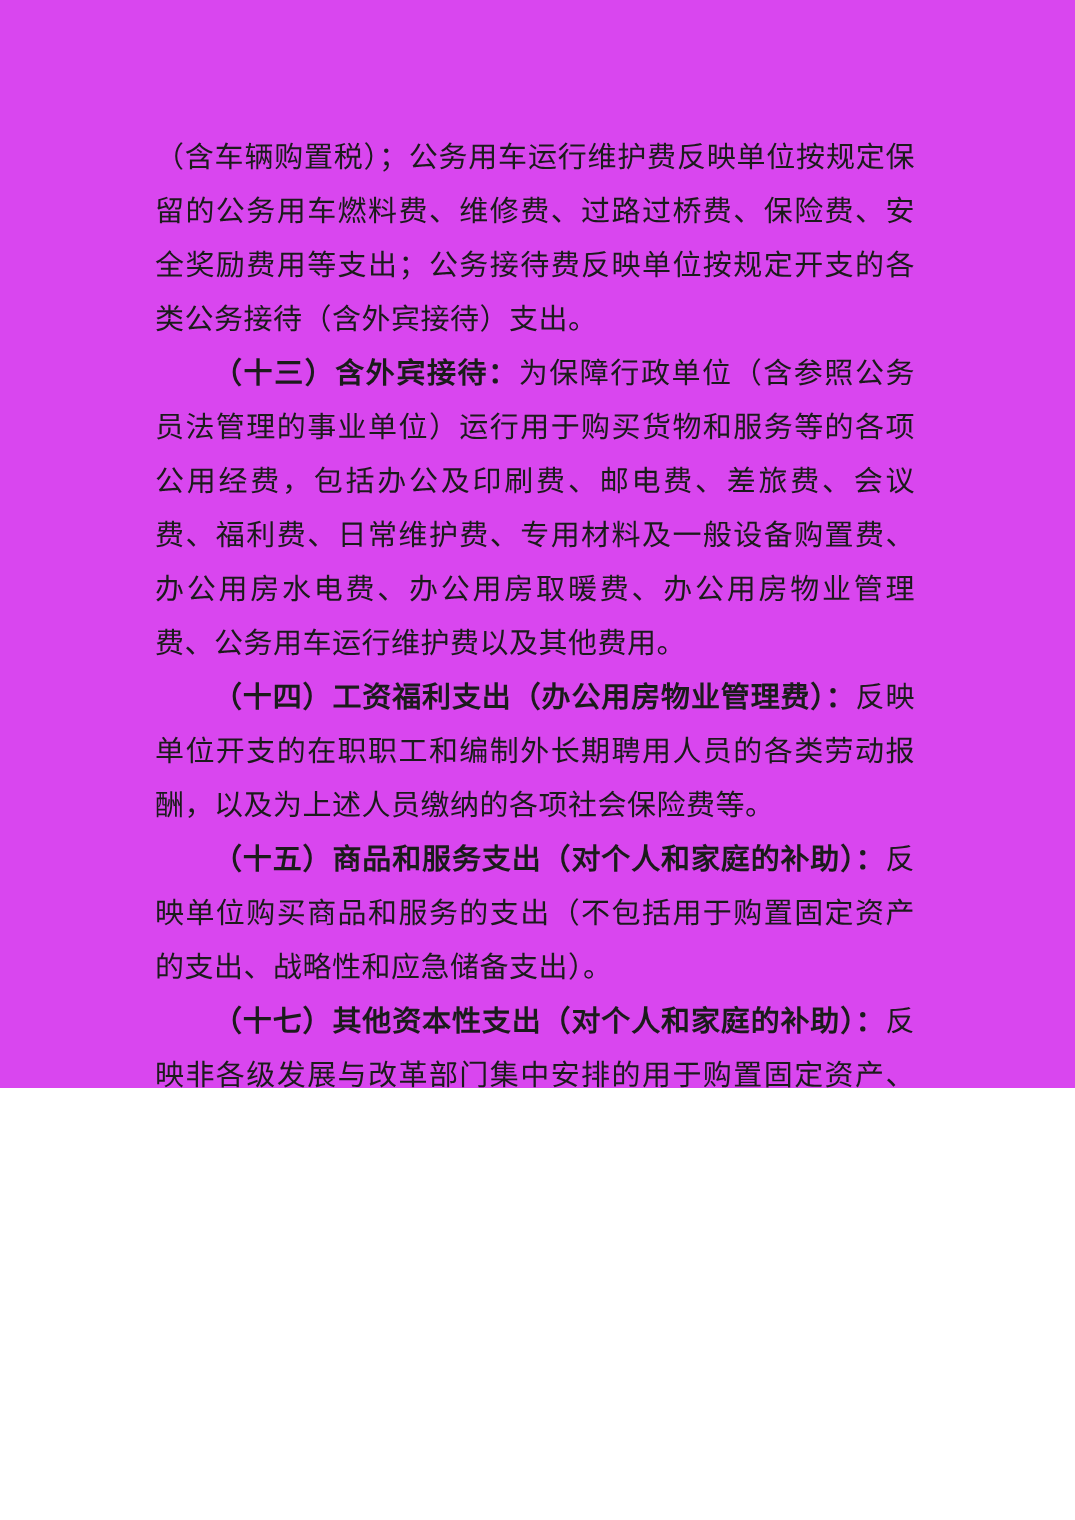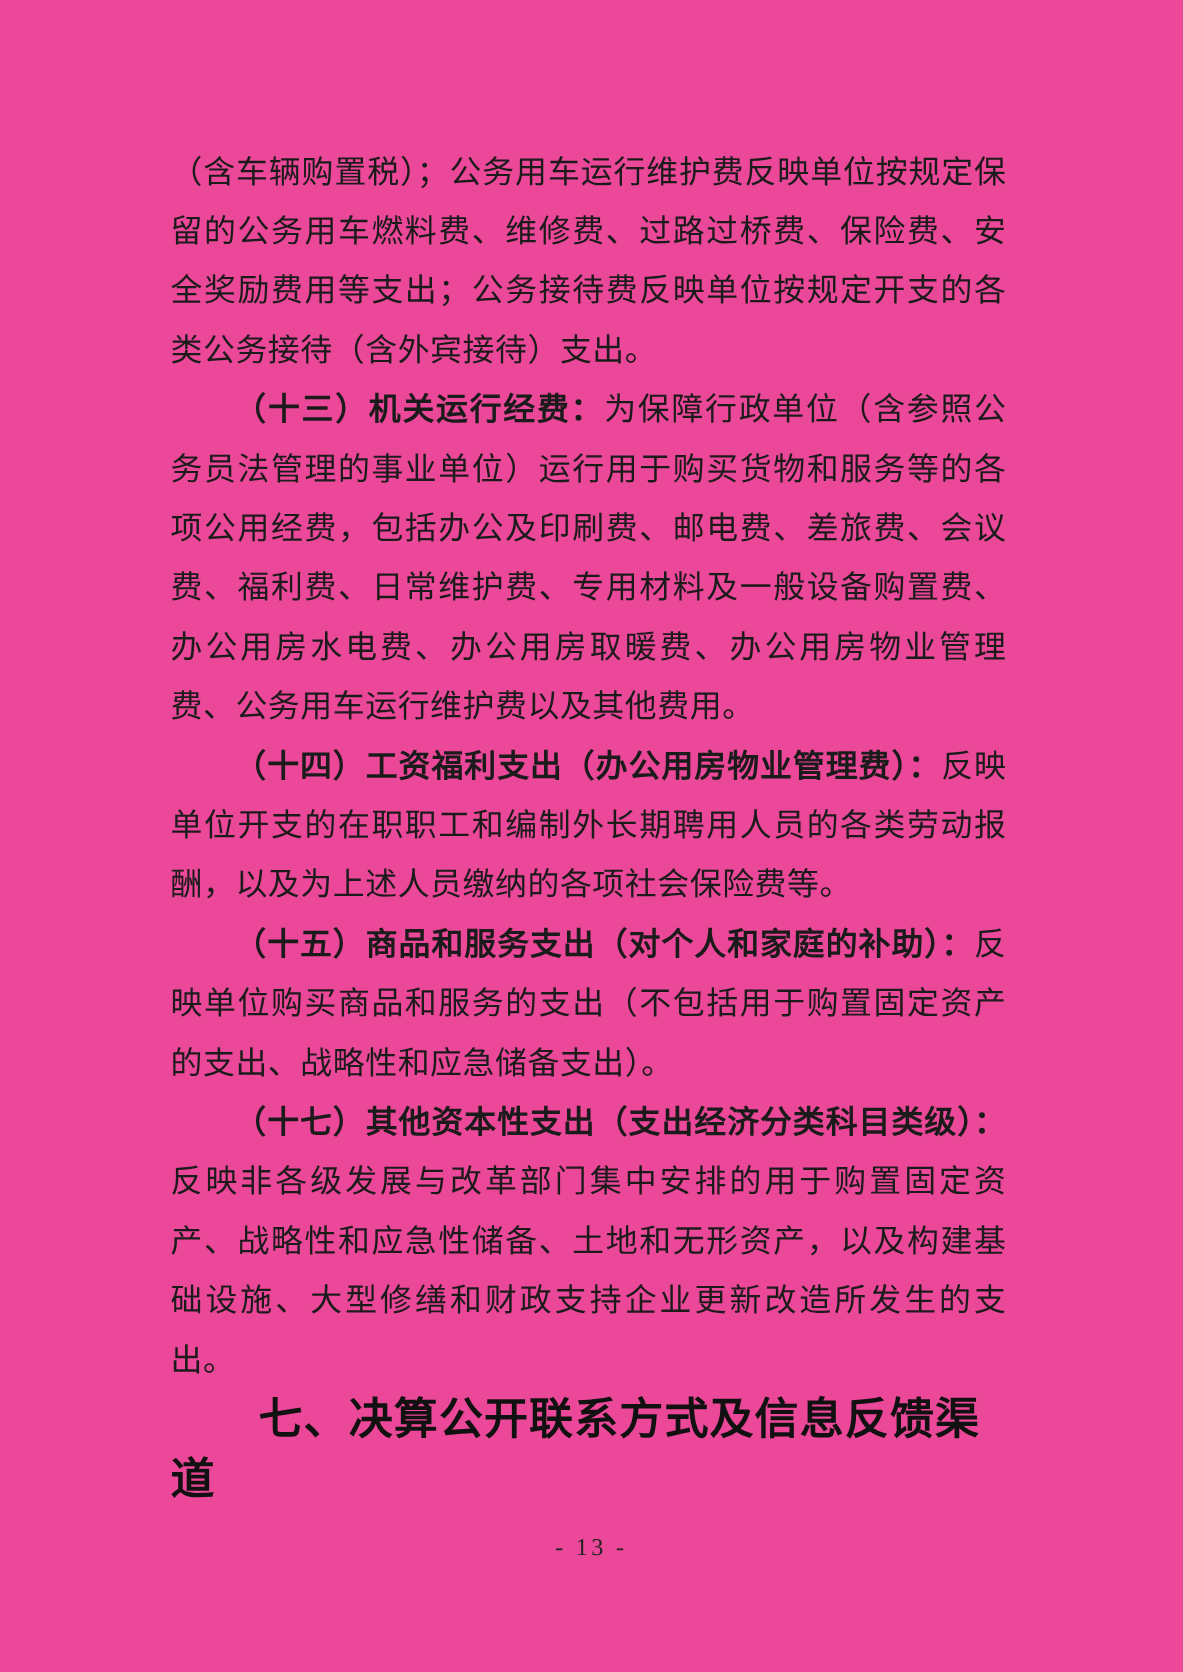--- a/index.html
+++ b/index.html
@@ -3,22 +3,22 @@
 <meta charset="utf-8">
 <style>
   html, body {
     margin: 0;
     padding: 0;
     background: #ffffff;
   }
   .page {
     position: relative;
     width: 1075px;
-    height: 1520px;
-    background: #ec4899;
+    height: 1088px;
+    background: #d946ef;
     color: #1b1b1b;
     font-family: "Liberation Serif", "DejaVu Serif", serif;
     overflow: hidden;
   }
   .doc-body {
     position: absolute;
     top: 130px;
     left: 155px;
     width: 760px;
   }
@@ -60,23 +60,23 @@
     color: #222222;
   }
 </style>
 </head>
 <body>
 
 <div class="page">
   <div class="doc-body">
     <div>
         <p class="para">（含车辆购置税）；公务用车运行维护费反映单位按规定保留的公务用车燃料费、维修费、过路过桥费、保险费、安全奖励费用等支出；公务接待费反映单位按规定开支的各类公务接待（含外宾接待）支出。</p>
-        <p class="para indent"><span class="lead">（十三）机关运行经费：</span>为保障行政单位（含参照公务员法管理的事业单位）运行用于购买货物和服务等的各项公用经费，包括办公及印刷费、邮电费、差旅费、会议费、福利费、日常维护费、专用材料及一般设备购置费、办公用房水电费、办公用房取暖费、办公用房物业管理费、公务用车运行维护费以及其他费用。</p>
+        <p class="para indent"><span class="lead">（十三）含外宾接待：</span>为保障行政单位（含参照公务员法管理的事业单位）运行用于购买货物和服务等的各项公用经费，包括办公及印刷费、邮电费、差旅费、会议费、福利费、日常维护费、专用材料及一般设备购置费、办公用房水电费、办公用房取暖费、办公用房物业管理费、公务用车运行维护费以及其他费用。</p>
         <p class="para indent"><span class="lead">（十四）工资福利支出（办公用房物业管理费）：</span>反映单位开支的在职职工和编制外长期聘用人员的各类劳动报酬，以及为上述人员缴纳的各项社会保险费等。</p>
         <p class="para indent"><span class="lead">（十五）商品和服务支出（对个人和家庭的补助）：</span>反映单位购买商品和服务的支出（不包括用于购置固定资产的支出、战略性和应急储备支出）。</p>
-        <p class="para indent"><span class="lead">（十七）其他资本性支出（支出经济分类科目类级）：</span>反映非各级发展与改革部门集中安排的用于购置固定资产、战略性和应急性储备、土地和无形资产，以及构建基础设施、大型修缮和财政支持企业更新改造所发生的支出。</p>
+        <p class="para indent"><span class="lead">（十七）其他资本性支出（对个人和家庭的补助）：</span>反映非各级发展与改革部门集中安排的用于购置固定资产、战略性和应急性储备、土地和无形资产，以及构建基础设施、大型修缮和财政支持企业更新改造所发生的支出。</p>
       </div>
     <h2 class="section-heading">七、决算公开联系方式及信息反馈渠道</h2>
   </div>
   <div class="page-footer">
     <span class="page-number">- 13 -</span>
   </div>
 </div>
 
 </body></html>

